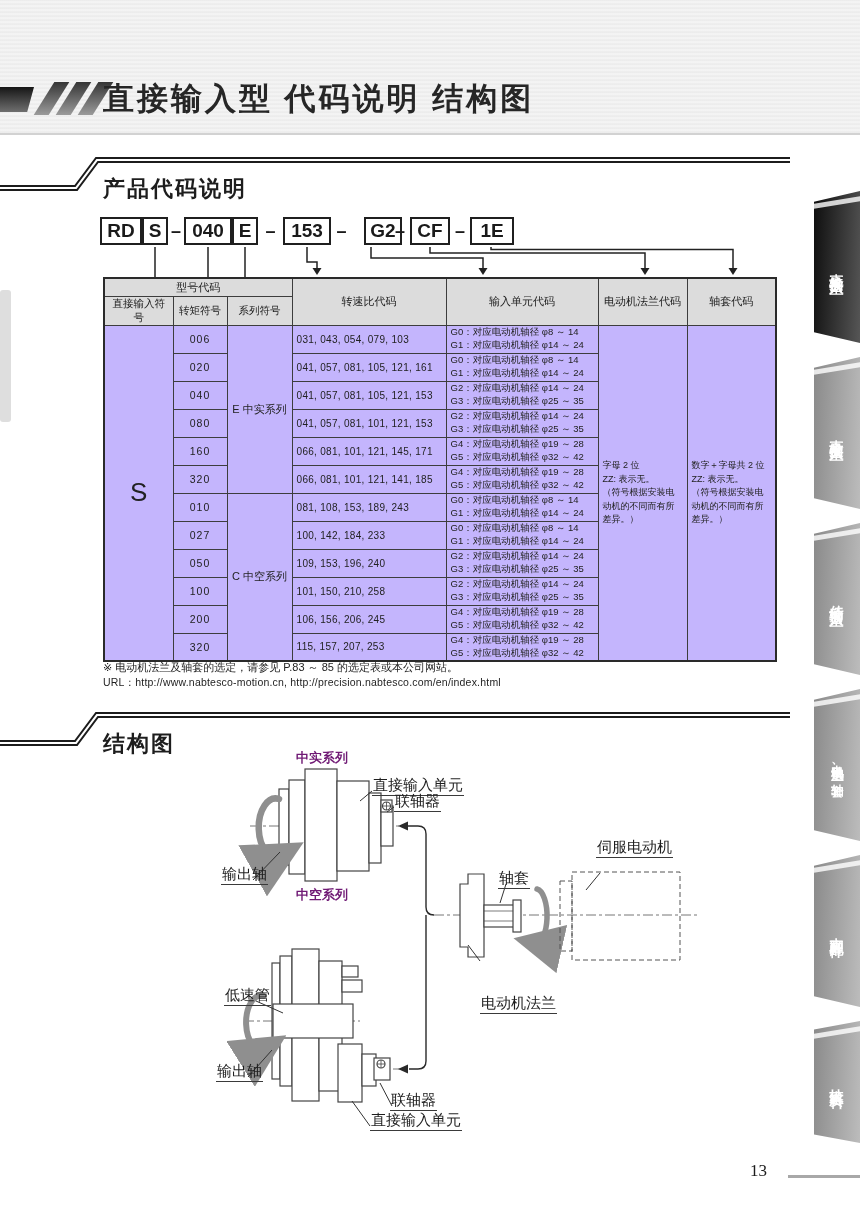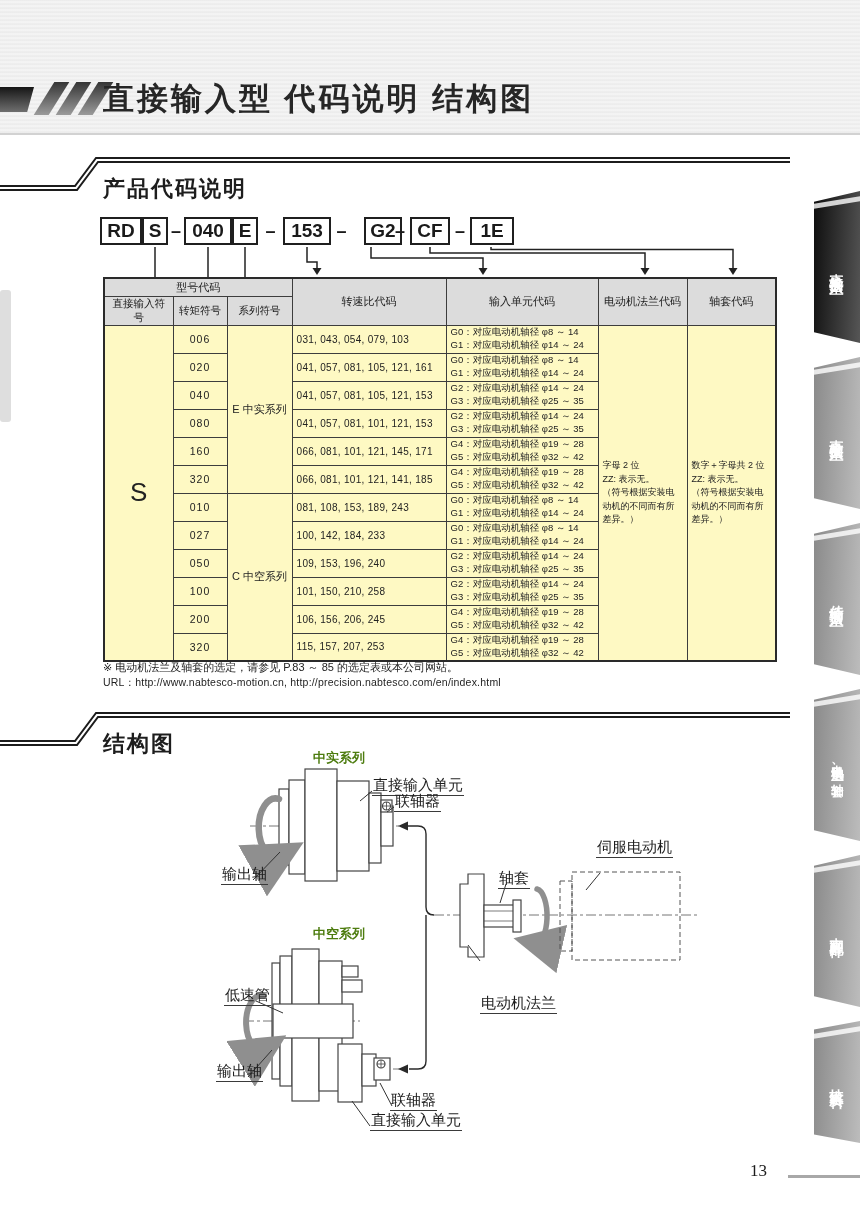--- a/index.html
+++ b/index.html
@@ -26,41 +26,41 @@
   #sec1-title{top:162px;}
   #sec2-title{top:717px;}
 
   
   .code-box{position:absolute;top:217px;height:28px;box-sizing:border-box;border:2px solid #1f1f1f;
         background:#fff;font-size:19px;font-weight:700;text-align:center;line-height:24px;color:#1a1a1a;}
   .code-dash{position:absolute;top:217px;height:28px;line-height:28px;font-size:18px;font-weight:700;text-align:center;color:#1a1a1a;}
 
   
   table.spec{position:absolute;left:103px;top:277px;width:672px;border-collapse:collapse;
-        table-layout:fixed;background:#fef9c3;}
+        table-layout:fixed;background:#c4b5fd;}
   table.spec th,table.spec td{border:1px solid #3d3d3d;padding:0 4px;box-sizing:border-box;}
   table.spec{border:2px solid #2a2a2a;}
   table.spec th{background:#dcdcdc;font-weight:400;color:#1c1c1c;}
   tr.h1 th{height:18px;font-size:11px;}
   tr.h2 th{height:24px;font-size:10.5px;}
   td.c-torque{height:28px;text-align:center;font-size:10.5px;letter-spacing:1px;}
   td.c-ratio{font-size:10px;padding-left:9px;letter-spacing:.3px;}
   td.c-iu{font-size:9.5px;padding-left:7px;line-height:1.35;}
   td.c-s{text-align:center;font-size:26px;font-weight:400;}
   td.c-series{text-align:center;font-size:11px;}
   td.c-note{font-size:9px;line-height:1.5;vertical-align:middle;padding:3px 4px;white-space:pre-line;}
 
   .footnote{position:absolute;left:103px;white-space:nowrap;color:#1e1e1e;}
   #note1{top:660px;font-size:11px;}
   #note2{top:676px;font-size:10.5px;letter-spacing:.2px;}
 
   
   .dlabel{position:absolute;font-size:15px;color:#1e1e1e;white-space:nowrap;
           border-bottom:1px solid #3a3a3a;padding:0 1px 1px 1px;line-height:1.1;}
-  .dseries{position:absolute;font-size:13px;font-weight:700;color:#4d7c0f;white-space:nowrap;margin-left:17px;}
+  .dseries{position:absolute;font-size:13px;font-weight:700;color:#701a75;white-space:nowrap;}
 
   
   .tab{position:absolute;left:814px;width:46px;display:flex;align-items:center;justify-content:center;
        clip-path:polygon(0 7%,100% 0,100% 100%,0 93%);}
   .tab .vtext{writing-mode:vertical-rl;text-orientation:upright;color:#fff;font-size:14px;
        font-weight:700;letter-spacing:2px;white-space:nowrap;}
   .tab-inactive{background:linear-gradient(93deg,#8a8a8a,#bcbcbc);}
   .tab-active{background:linear-gradient(93deg,#0e0e0e,#565656);}
   .tab::before{content:"";position:absolute;left:0;top:9px;width:100%;height:5px;
        background:rgba(255,255,255,.8);transform:skewY(-9deg);}
@@ -335,21 +335,21 @@
     </tr>
   </tbody>
     </table>
 
   <div class="footnote" id="note1">※ 电动机法兰及轴套的选定，请参见 P.83 ～ 85 的选定表或本公司网站。</div>
   <div class="footnote" id="note2">URL：http://www.nabtesco-motion.cn, http://precision.nabtesco.com/en/index.html</div>
 
   <div class="section-title" id="sec2-title">结构图</div>
 
   <div class="dseries" style="left:296px;top:749px;">中实系列</div>
-  <div class="dseries" style="left:296px;top:925px;">中空系列</div>
+  <div class="dseries" style="left:296px;top:886px;">中空系列</div>
 
   <div class="dlabel" style="left:372px;top:777px;">直接输入单元</div>
   <div class="dlabel" style="left:394px;top:793px;">联轴器</div>
   <div class="dlabel" style="left:221px;top:866px;">输出轴</div>
   <div class="dlabel" style="left:498px;top:870px;">轴套</div>
   <div class="dlabel" style="left:596px;top:839px;">伺服电动机</div>
   <div class="dlabel" style="left:480px;top:948px;margin-top:47px;">电动机法兰</div>
   <div class="dlabel" style="left:224px;top:987px;">低速管</div>
   <div class="dlabel" style="left:216px;top:1063px;">输出轴</div>
   <div class="dlabel" style="left:390px;top:1092px;">联轴器</div>

